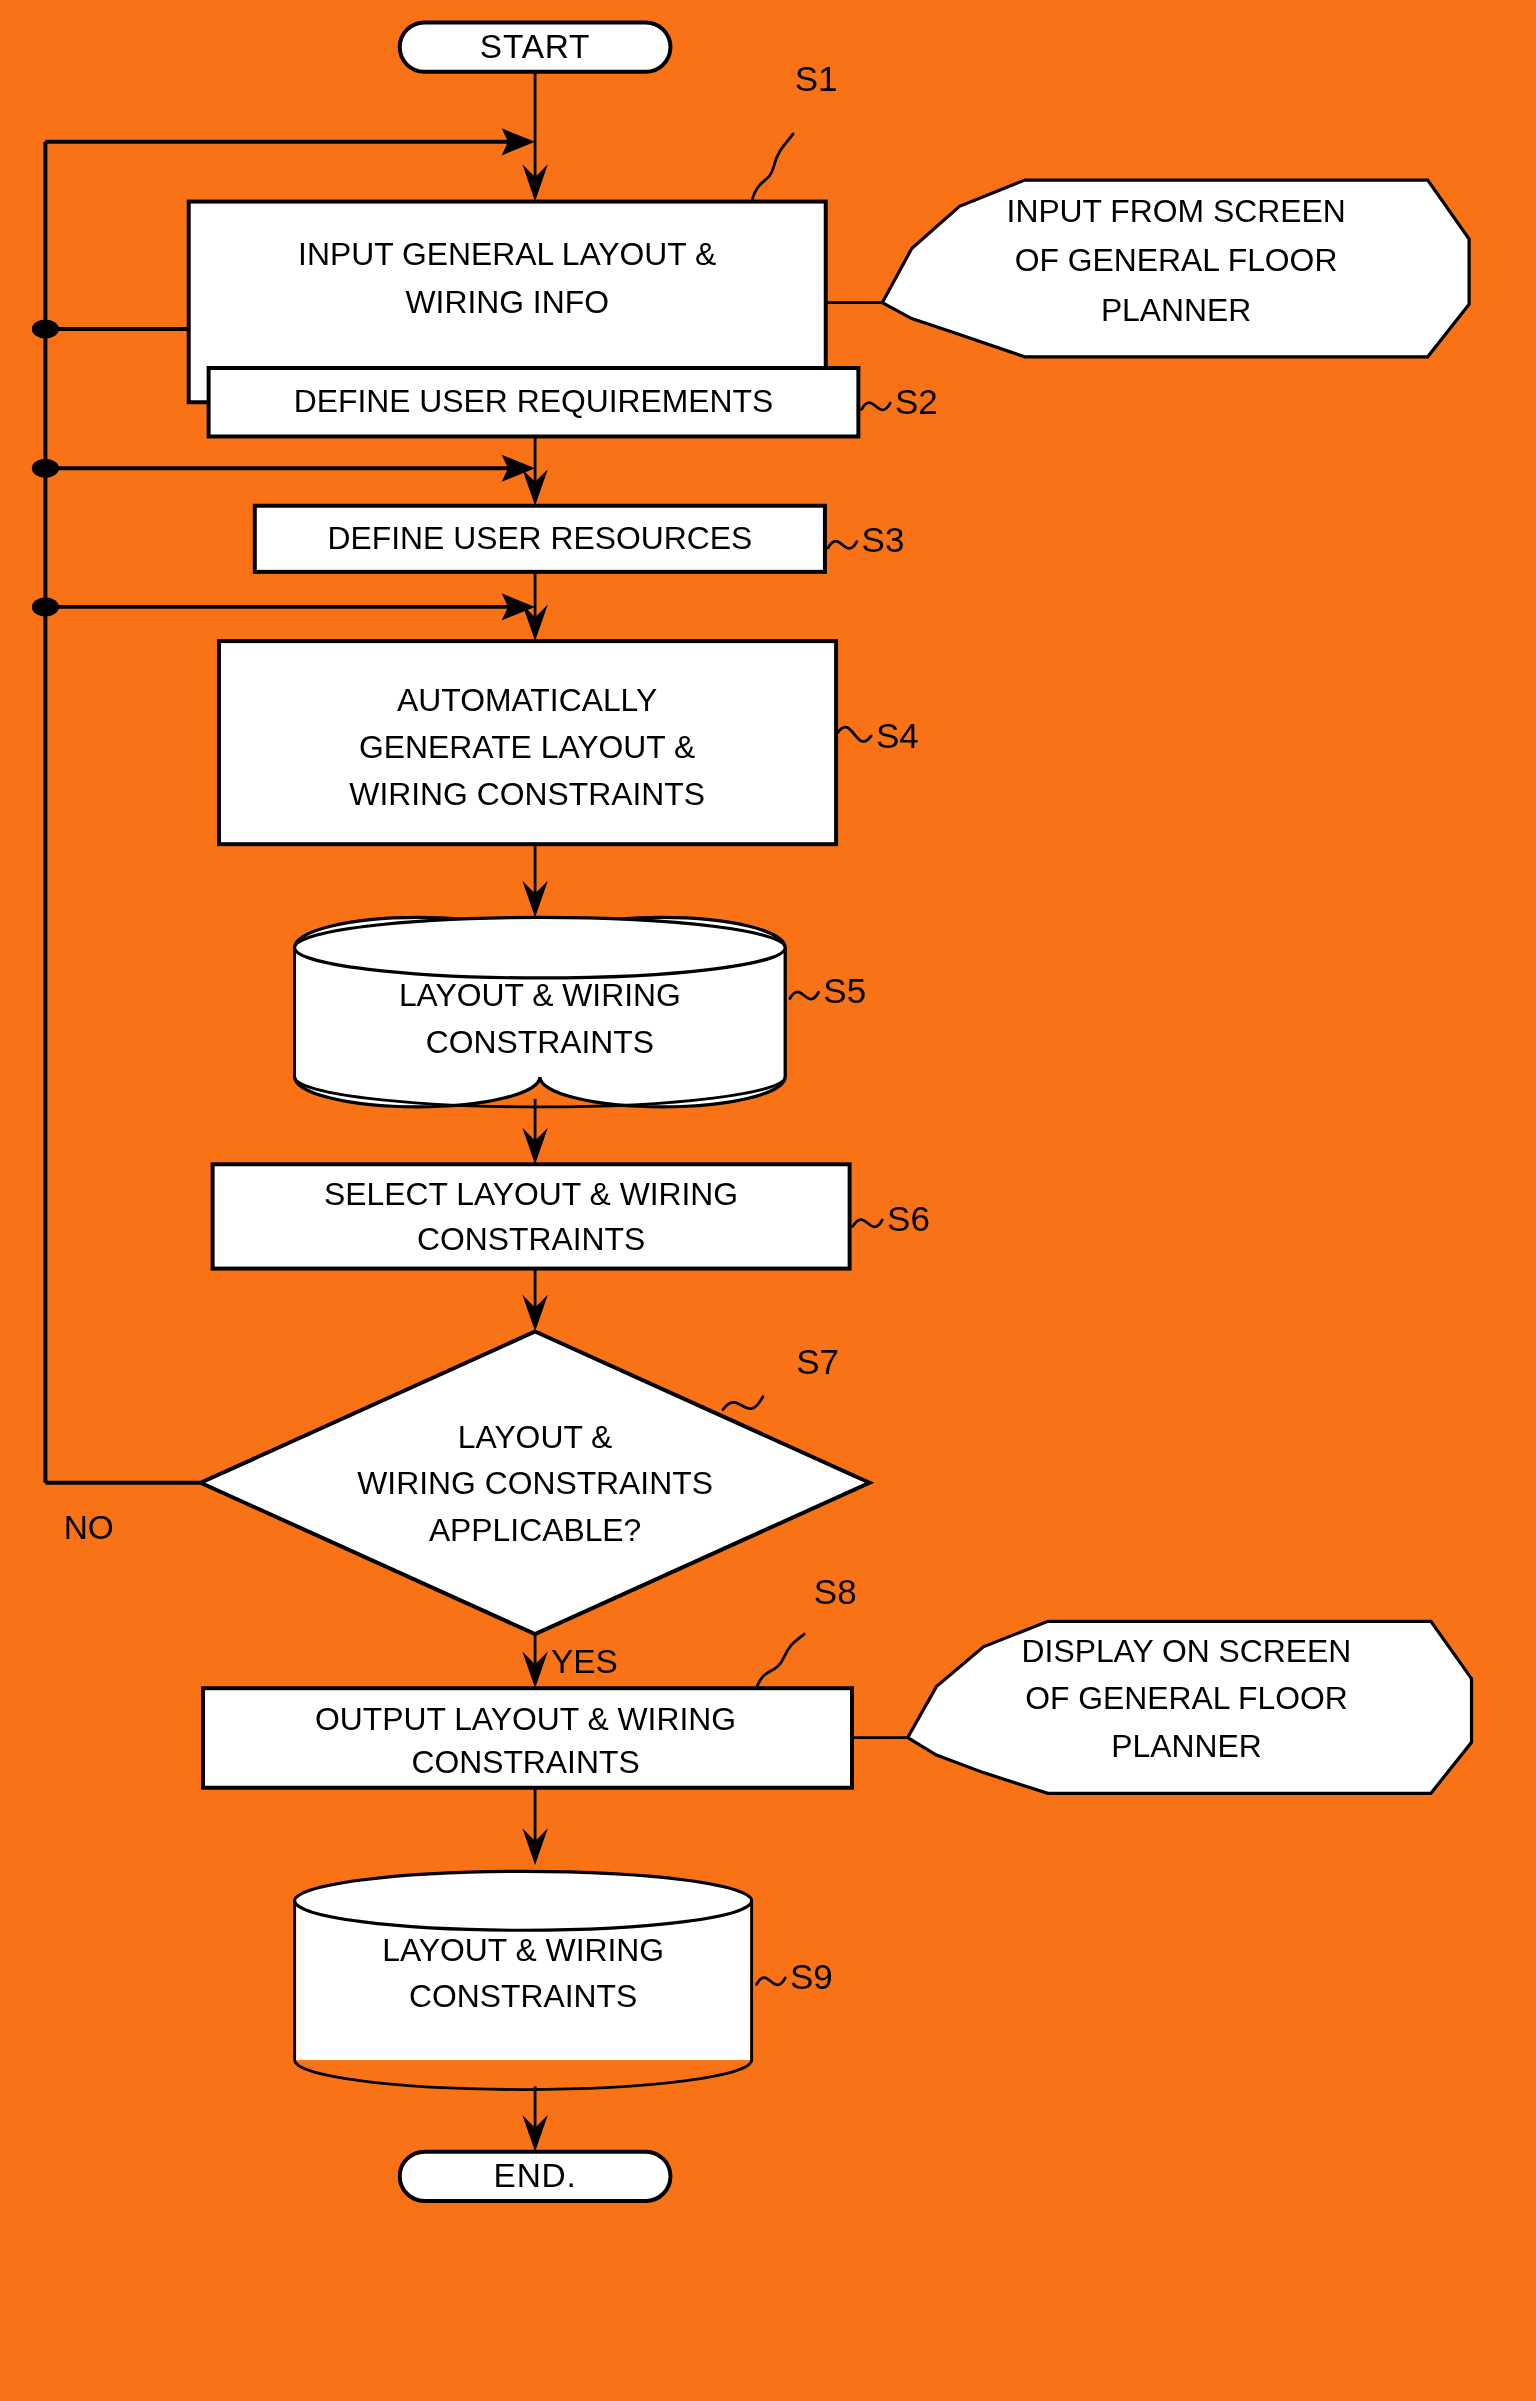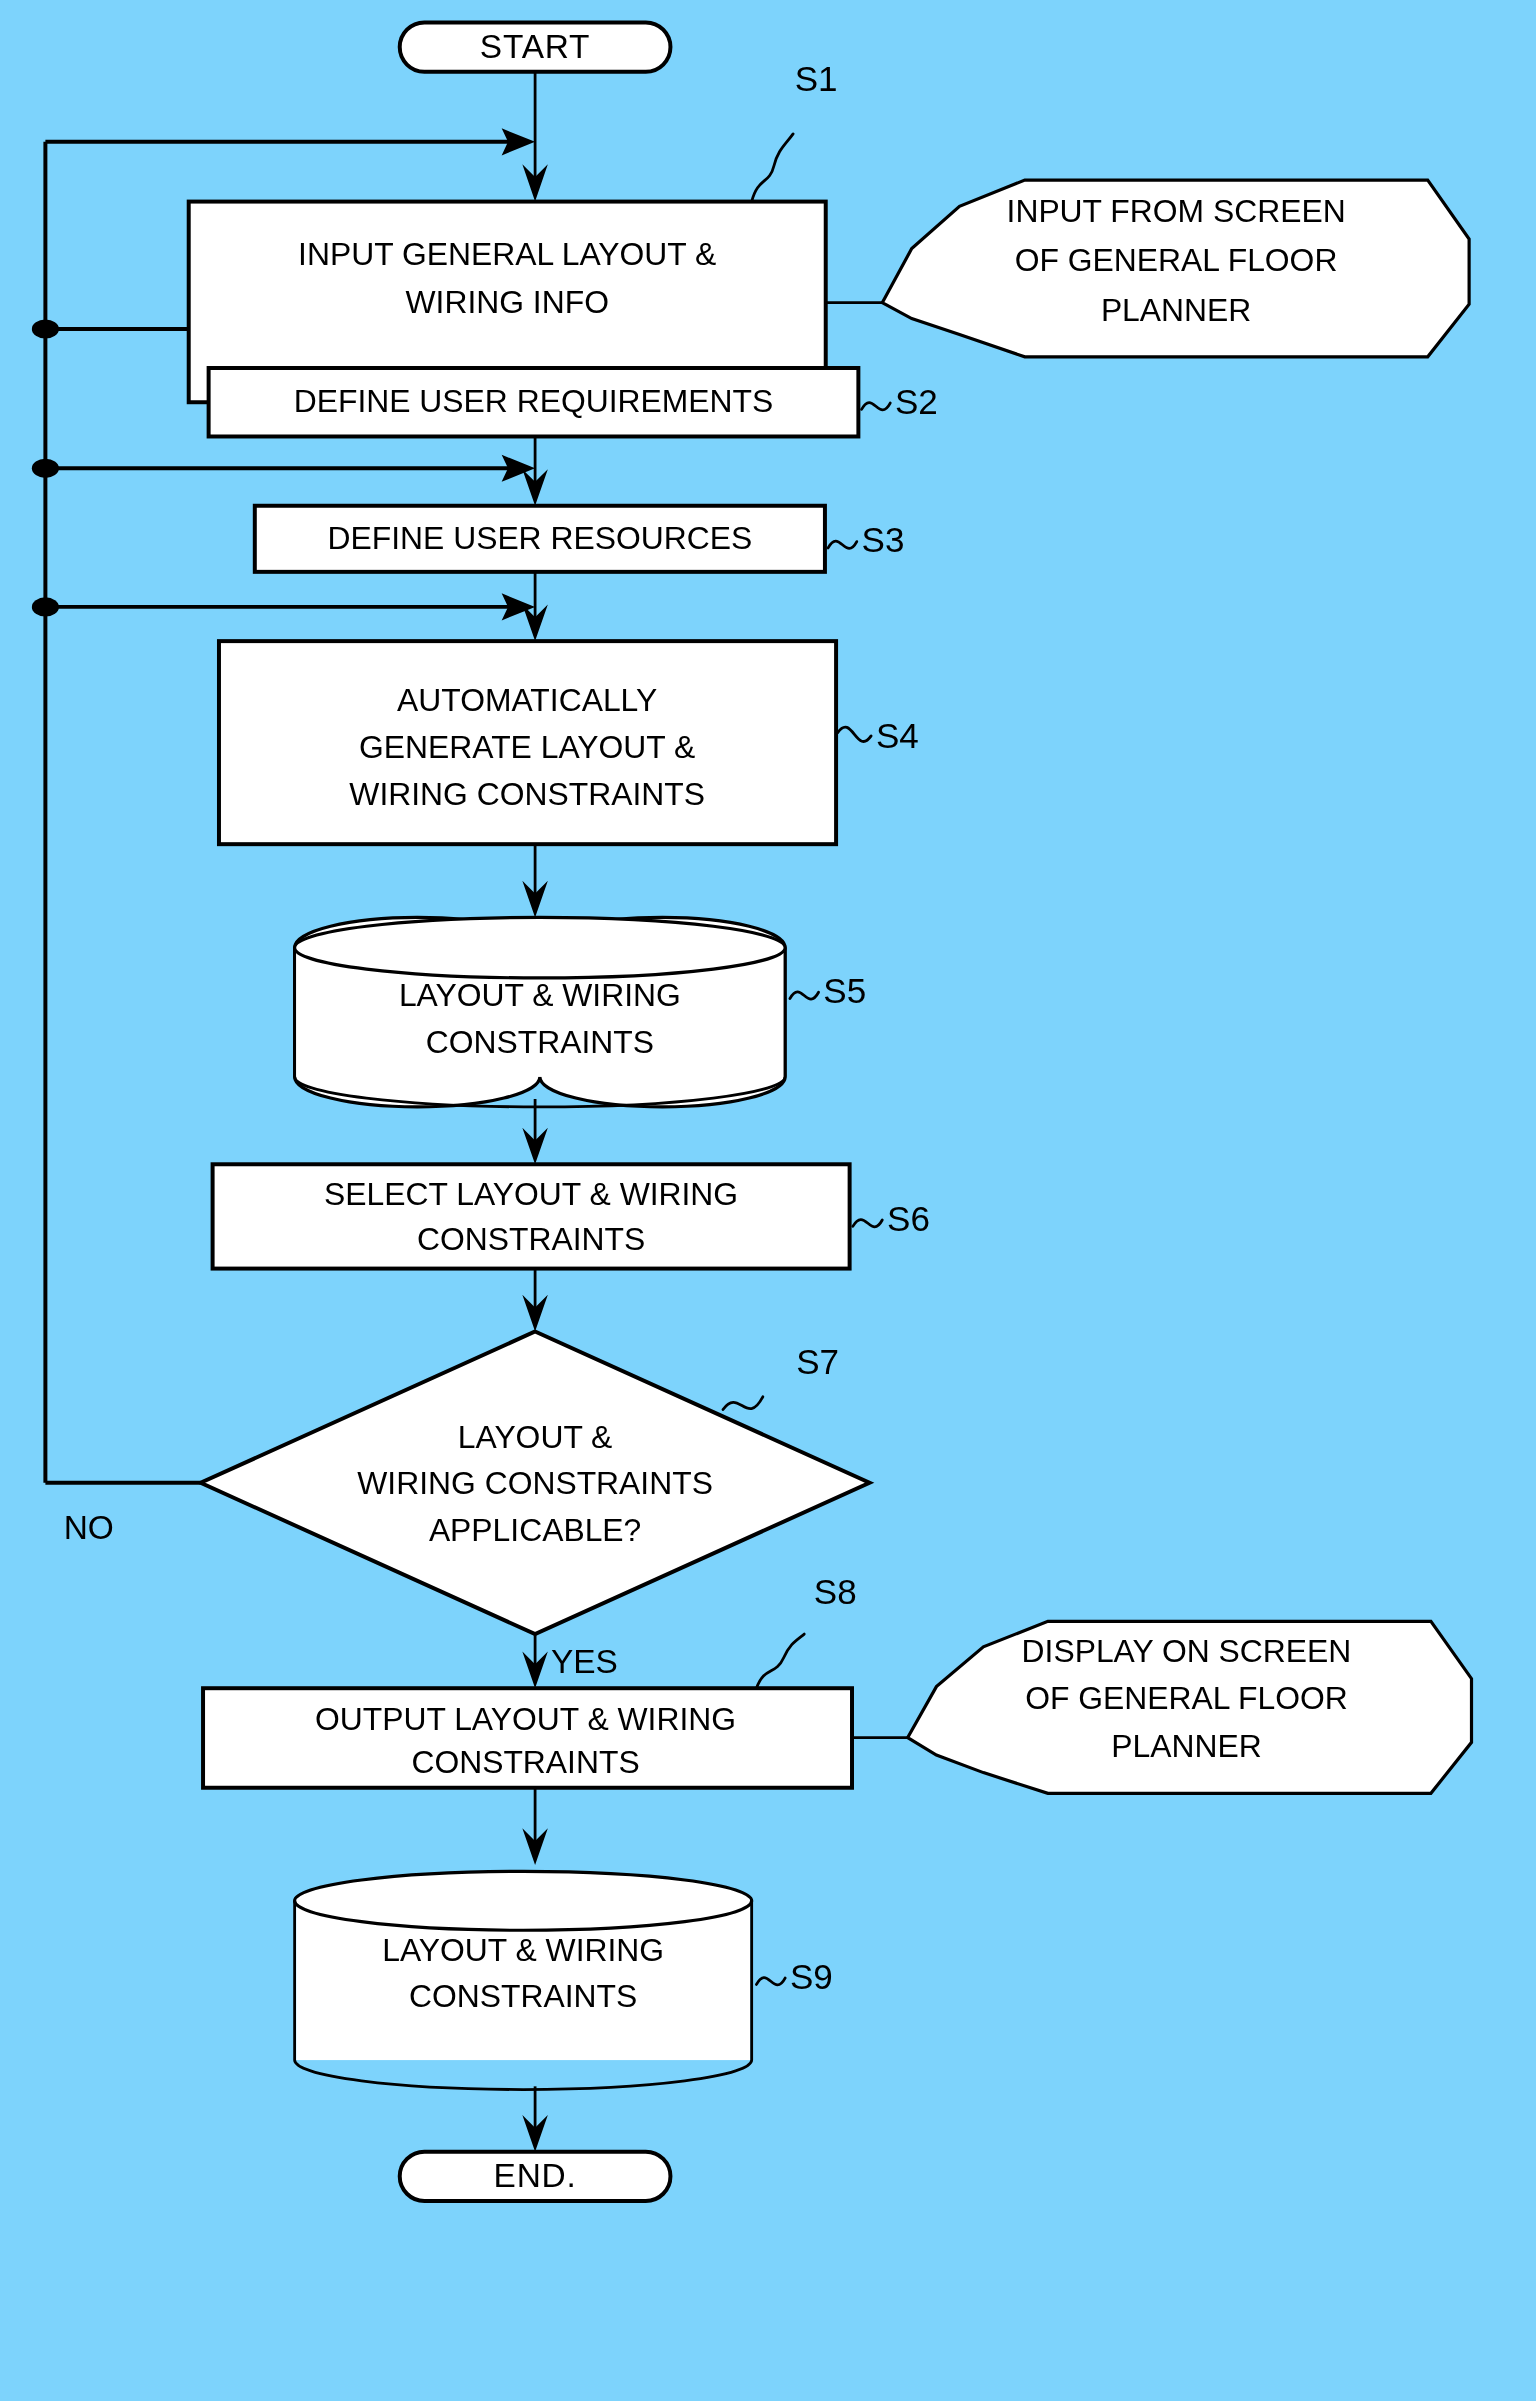--- a/index.html
+++ b/index.html
@@ -10,21 +10,21 @@
   body {
     width: 1536px;
     height: 2401px;
     font-family: "Liberation Sans", sans-serif;
     overflow: hidden;
   }
   #flowchart-root {
     position: relative;
     width: 1536px;
     height: 2401px;
-    background: #7dd3fc;
+    background: #f97316;
   }
   svg#flow-svg {
     display: block;
     width: 1536px;
     height: 2401px;
   }
   .shape-stroke {
     fill: #ffffff;
     stroke: #000000;
     stroke-width: 5;

